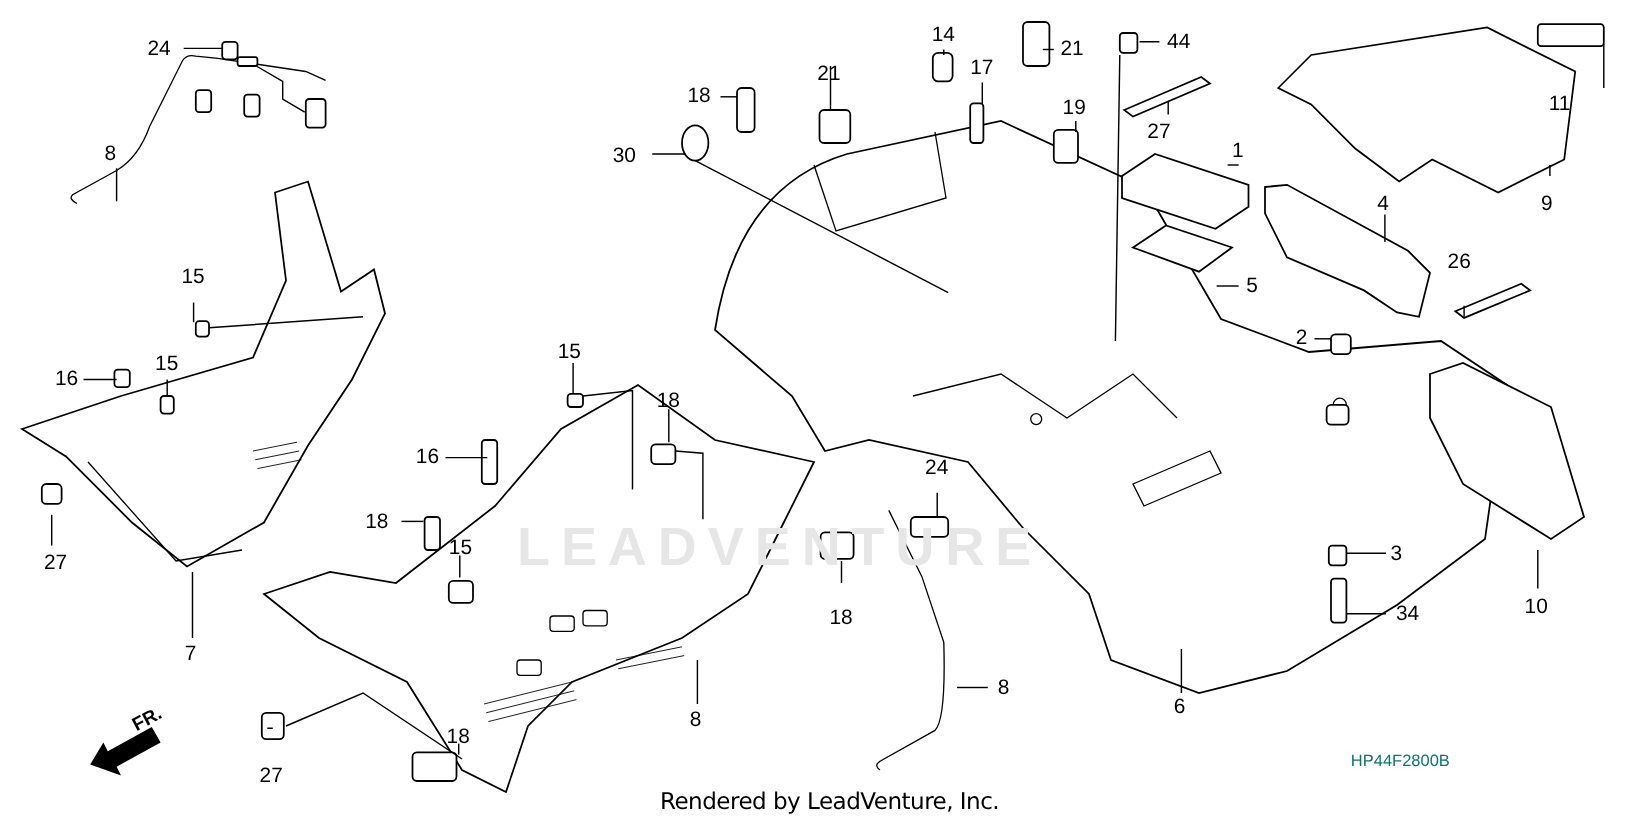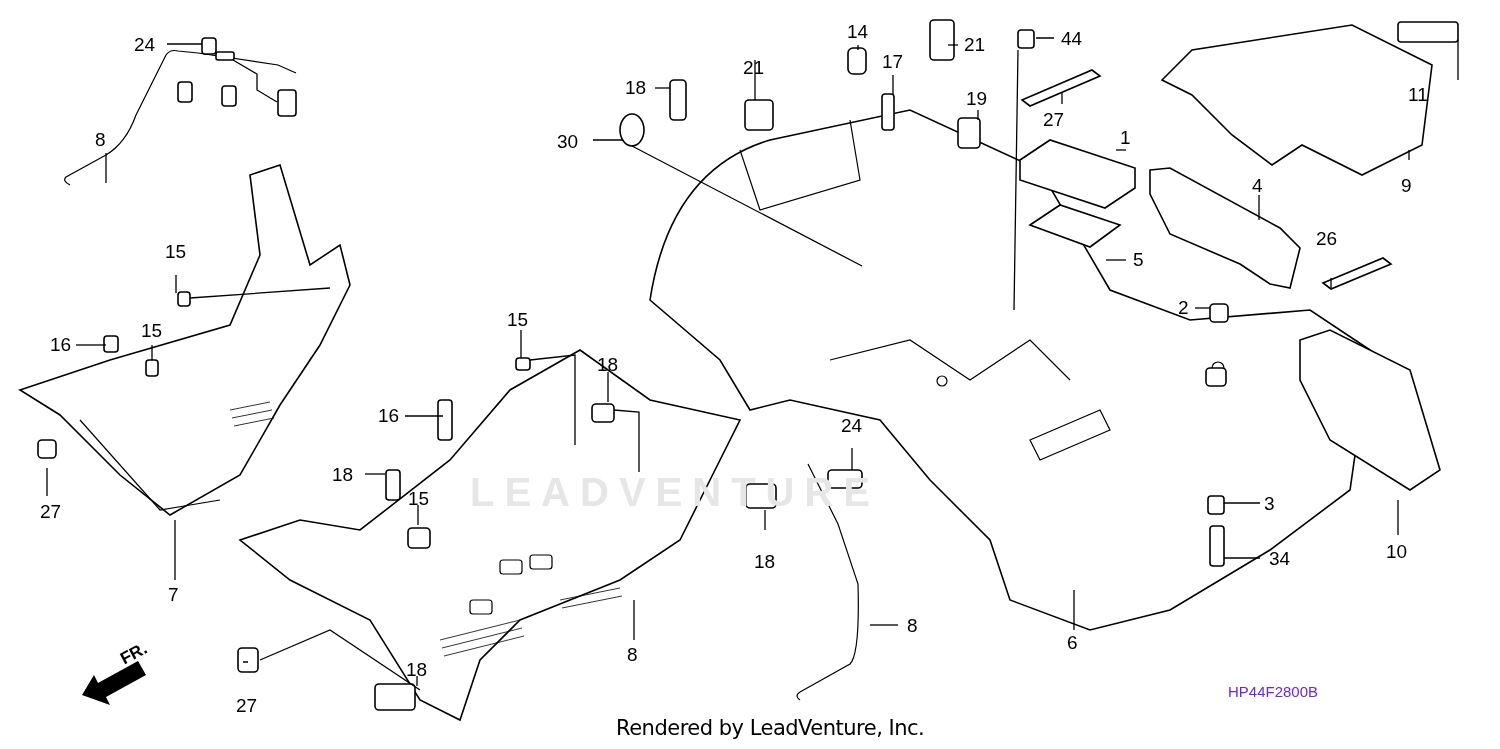--- a/index.html
+++ b/index.html
@@ -1,22 +1,22 @@
 <!DOCTYPE html>
 <html><head>
 <meta charset="utf-8">
 <style>
   html, body { margin:0; padding:0; background:#ffffff; }
   body { width:1500px; height:749px; position:relative; overflow:hidden; font-family:"Liberation Sans", sans-serif; }
   #diagram { position:absolute; left:0; top:0; width:1500px; height:749px; }
   .lbl { position:absolute; font-family:"Liberation Sans", sans-serif; font-size:19px; color:#000; line-height:1; white-space:nowrap; }
   .callout-num { cursor:pointer; }
-  .code { position:absolute; left:1228px; top:683px; font-size:15px; font-family:"Liberation Sans", sans-serif; color:#6d28d9; }
-  .credit { position:absolute; left:600px; top:716px; font-size:21px; font-family:"DejaVu Sans", sans-serif; color:#000; letter-spacing:-0.5px;margin-left:16px; }
-  .watermark { position:absolute; left:470px; top:470px; font-size:40px; font-family:"Liberation Sans", sans-serif; color:#e6e6e6; letter-spacing:10px; font-weight:bold; }
+  .code { position:absolute; left:1228px; top:683px; font-size:15px; font-family:"Liberation Sans", sans-serif; color:#0f766e; }
+  .credit { position:absolute; left:600px; top:716px; font-size:21px; font-family:"DejaVu Sans", sans-serif; color:#000; letter-spacing:-0.5px; }
+  .watermark { position:absolute; left:470px; top:470px; font-size:49px; font-family:"Liberation Sans", sans-serif; color:#e6e6e6; letter-spacing:10px; font-weight:bold; }
   svg .ln { stroke:#000; stroke-width:1.3; fill:none; }
   svg .part { stroke:#000; stroke-width:1.6; fill:#fff; }
   svg .part2 { stroke:#000; stroke-width:1.2; fill:none; }
   svg .mesh { stroke:#000; stroke-width:0.8; fill:none; }
 </style>
 </head>
 <body>
 
 <svg id="diagram" viewBox="0 0 1500 749" xmlns="http://www.w3.org/2000/svg">
 

